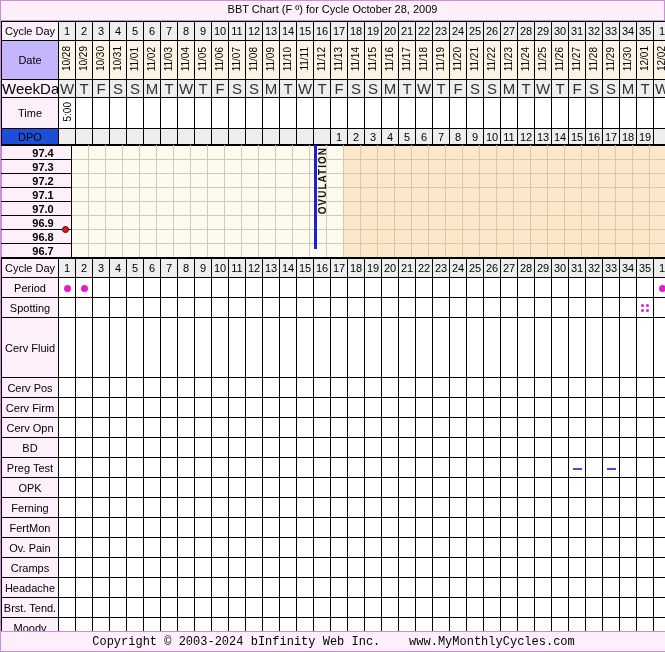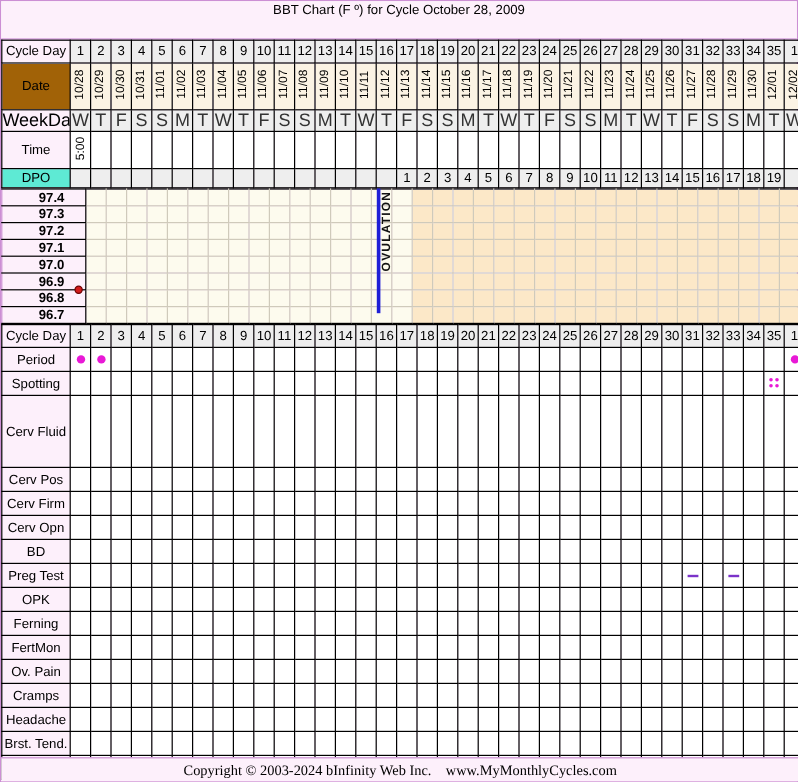--- a/index.html
+++ b/index.html
@@ -13,21 +13,21 @@
   }
   #chart-wrap{
     position:relative;
     width:665px;height:652px;
     box-sizing:border-box;
     border:1px solid #cc8fd4;
     background:#fdf0fb;
   }
   
   .title-bar{
-    height:32px;line-height:16px;
+    height:20px;line-height:16px;
     text-align:center;
     font-size:11px;
     background:#fdf0fb;
     border-bottom:1px solid #cc8fd4;
     box-sizing:border-box;
     white-space:nowrap;
   }
   
   table.grid{
     border-collapse:collapse;
@@ -49,21 +49,21 @@
     background:#fdf0fb;
     font-size:11px;
     border-left:1px solid #cc8fd4;
   }
   td.day{width:16px;}
   
   tr.cday td{height:18px;background:#eeeeee;font-size:11px;}
   tr.cday td.lbl,tr.cday td.lblR{background:#fdf0fb;}
   
   tr.daterow td{height:38px;background:#fbf3e4;}
-  tr.daterow td.lbl,tr.daterow td.lblR{background:#a16207;}
+  tr.daterow td.lbl,tr.daterow td.lblR{background:#c4b5fd;}
   .vtxt{
     writing-mode:vertical-rl;
     transform:rotate(180deg);
     font-size:10px;
     line-height:16px;
     display:inline-block;
     letter-spacing:0px;
   }
   
   tr.wday td{height:15px;background:#eeeeee;font-size:15px;color:#333;}
@@ -72,21 +72,21 @@
   tr.timerow td{height:30px;background:#fff;}
   tr.timerow td.lbl,tr.timerow td.lblR{background:#fdf0fb;}
   .vtime{
     writing-mode:vertical-rl;
     transform:rotate(180deg);
     font-size:10px;
     display:inline-block;
   }
   
   tr.dporow td{height:15px;background:#eeeeee;font-size:11px;}
-  tr.dporow td.lbl,tr.dporow td.lblR{background:#5eead4;}
+  tr.dporow td.lbl,tr.dporow td.lblR{background:#1d4ed8;}
 
   
   .temp-block{position:relative;}
   table.temp{
     border-collapse:collapse;
     table-layout:fixed;
     width:663px;
   }
   table.temp td{
     padding:0;border:0;
@@ -175,21 +175,21 @@
   tr.r-tall td{height:59px;background:#fff;margin-left:33px;}
   tr.r-tall td.lbl,tr.r-tall td.lblR{background:#fdf0fb;}
 
   
   .footer{
     position:absolute;
     left:0;bottom:0;
     width:665px;
     height:20px;line-height:20px;
     text-align:center;
-    font-family:Liberation Serif, serif;
+    font-family:Liberation Mono, monospace;
     font-size:12px;
     background:#fdf0fb;
     border-top:1px solid #cc8fd4;
     box-sizing:border-box;
   }
   .footer span{white-space:pre;}
 </style>
 </head>
 <body>
 

